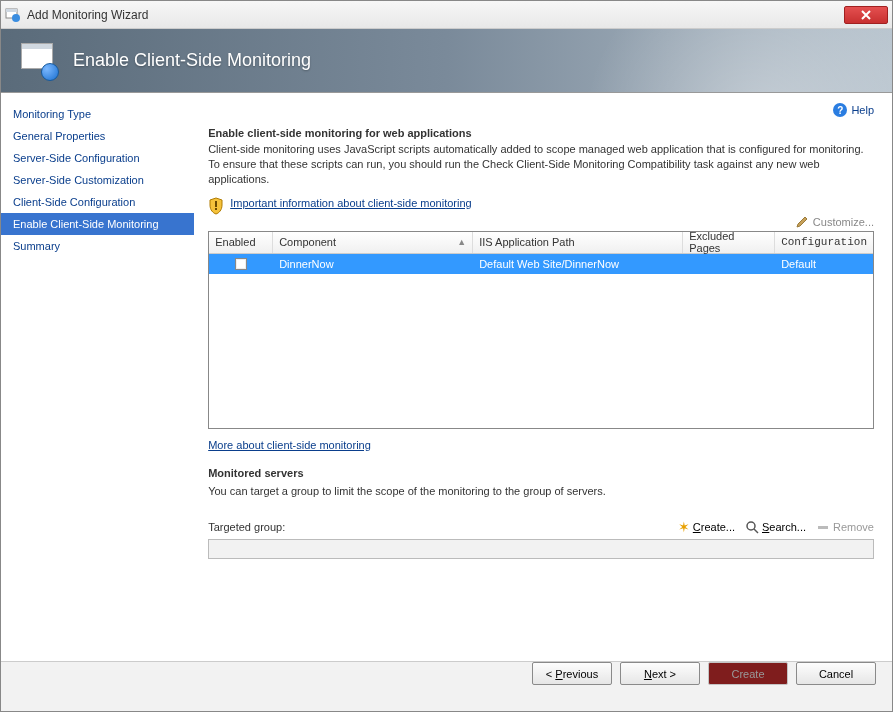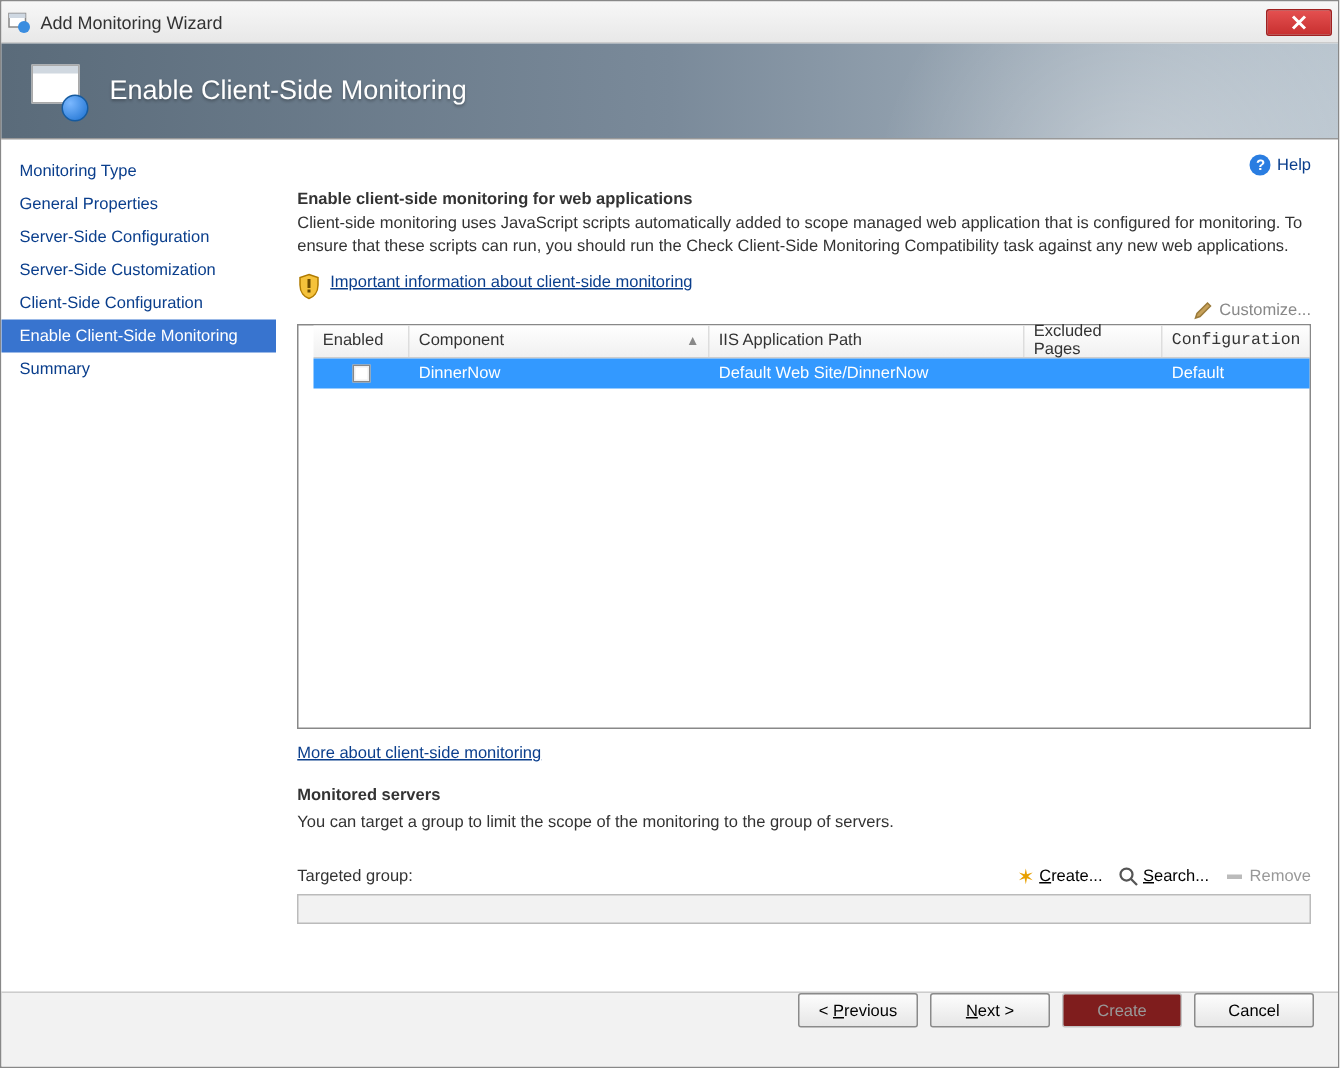--- a/index.html
+++ b/index.html
@@ -36,21 +36,21 @@
 .section-heading { font-weight: bold; color: #333; font-size: 11px; margin-bottom: 3px; }
 .desc-text { color: #333; line-height: 1.35; margin-bottom: 10px; }
 
 .info-row { display: flex; gap: 6px; margin-bottom: 0; }
 .shield-icon { width: 16px; height: 18px; }
 .link { color: #0a3e8c; text-decoration: underline; cursor: pointer; }
 
 .customize-row { display: flex; justify-content: flex-end; align-items: center; gap: 4px; color: #888; margin-bottom: 2px; }
 .pencil-icon { width: 14px; height: 14px; }
 
-.table-wrap { border: 1px solid #888; height: 270px; background: #fff; padding-left: 10px; }
+.table-wrap { border: 1px solid #888; height: 198px; background: #fff; }
 .table-header { display: flex; background: linear-gradient(to bottom, #fff, #f0f0f0); border-bottom: 1px solid #ccc; height: 22px; }
 .th { padding: 3px 6px; border-right: 1px solid #ddd; font-size: 11px; color: #333; display: flex; align-items: center; }
 .th.col-enabled { width: 64px; }
 .th.col-component { width: 200px; position: relative; }
 .th.col-iis { width: 210px; }
 .th.col-excluded { width: 92px; }
 .th.col-config { flex: 1; border-right: none; font-family: Liberation Mono, monospace; }
 .sort-arrow { margin-left: auto; color: #888; font-size: 9px; }
 
 .table-body { }

